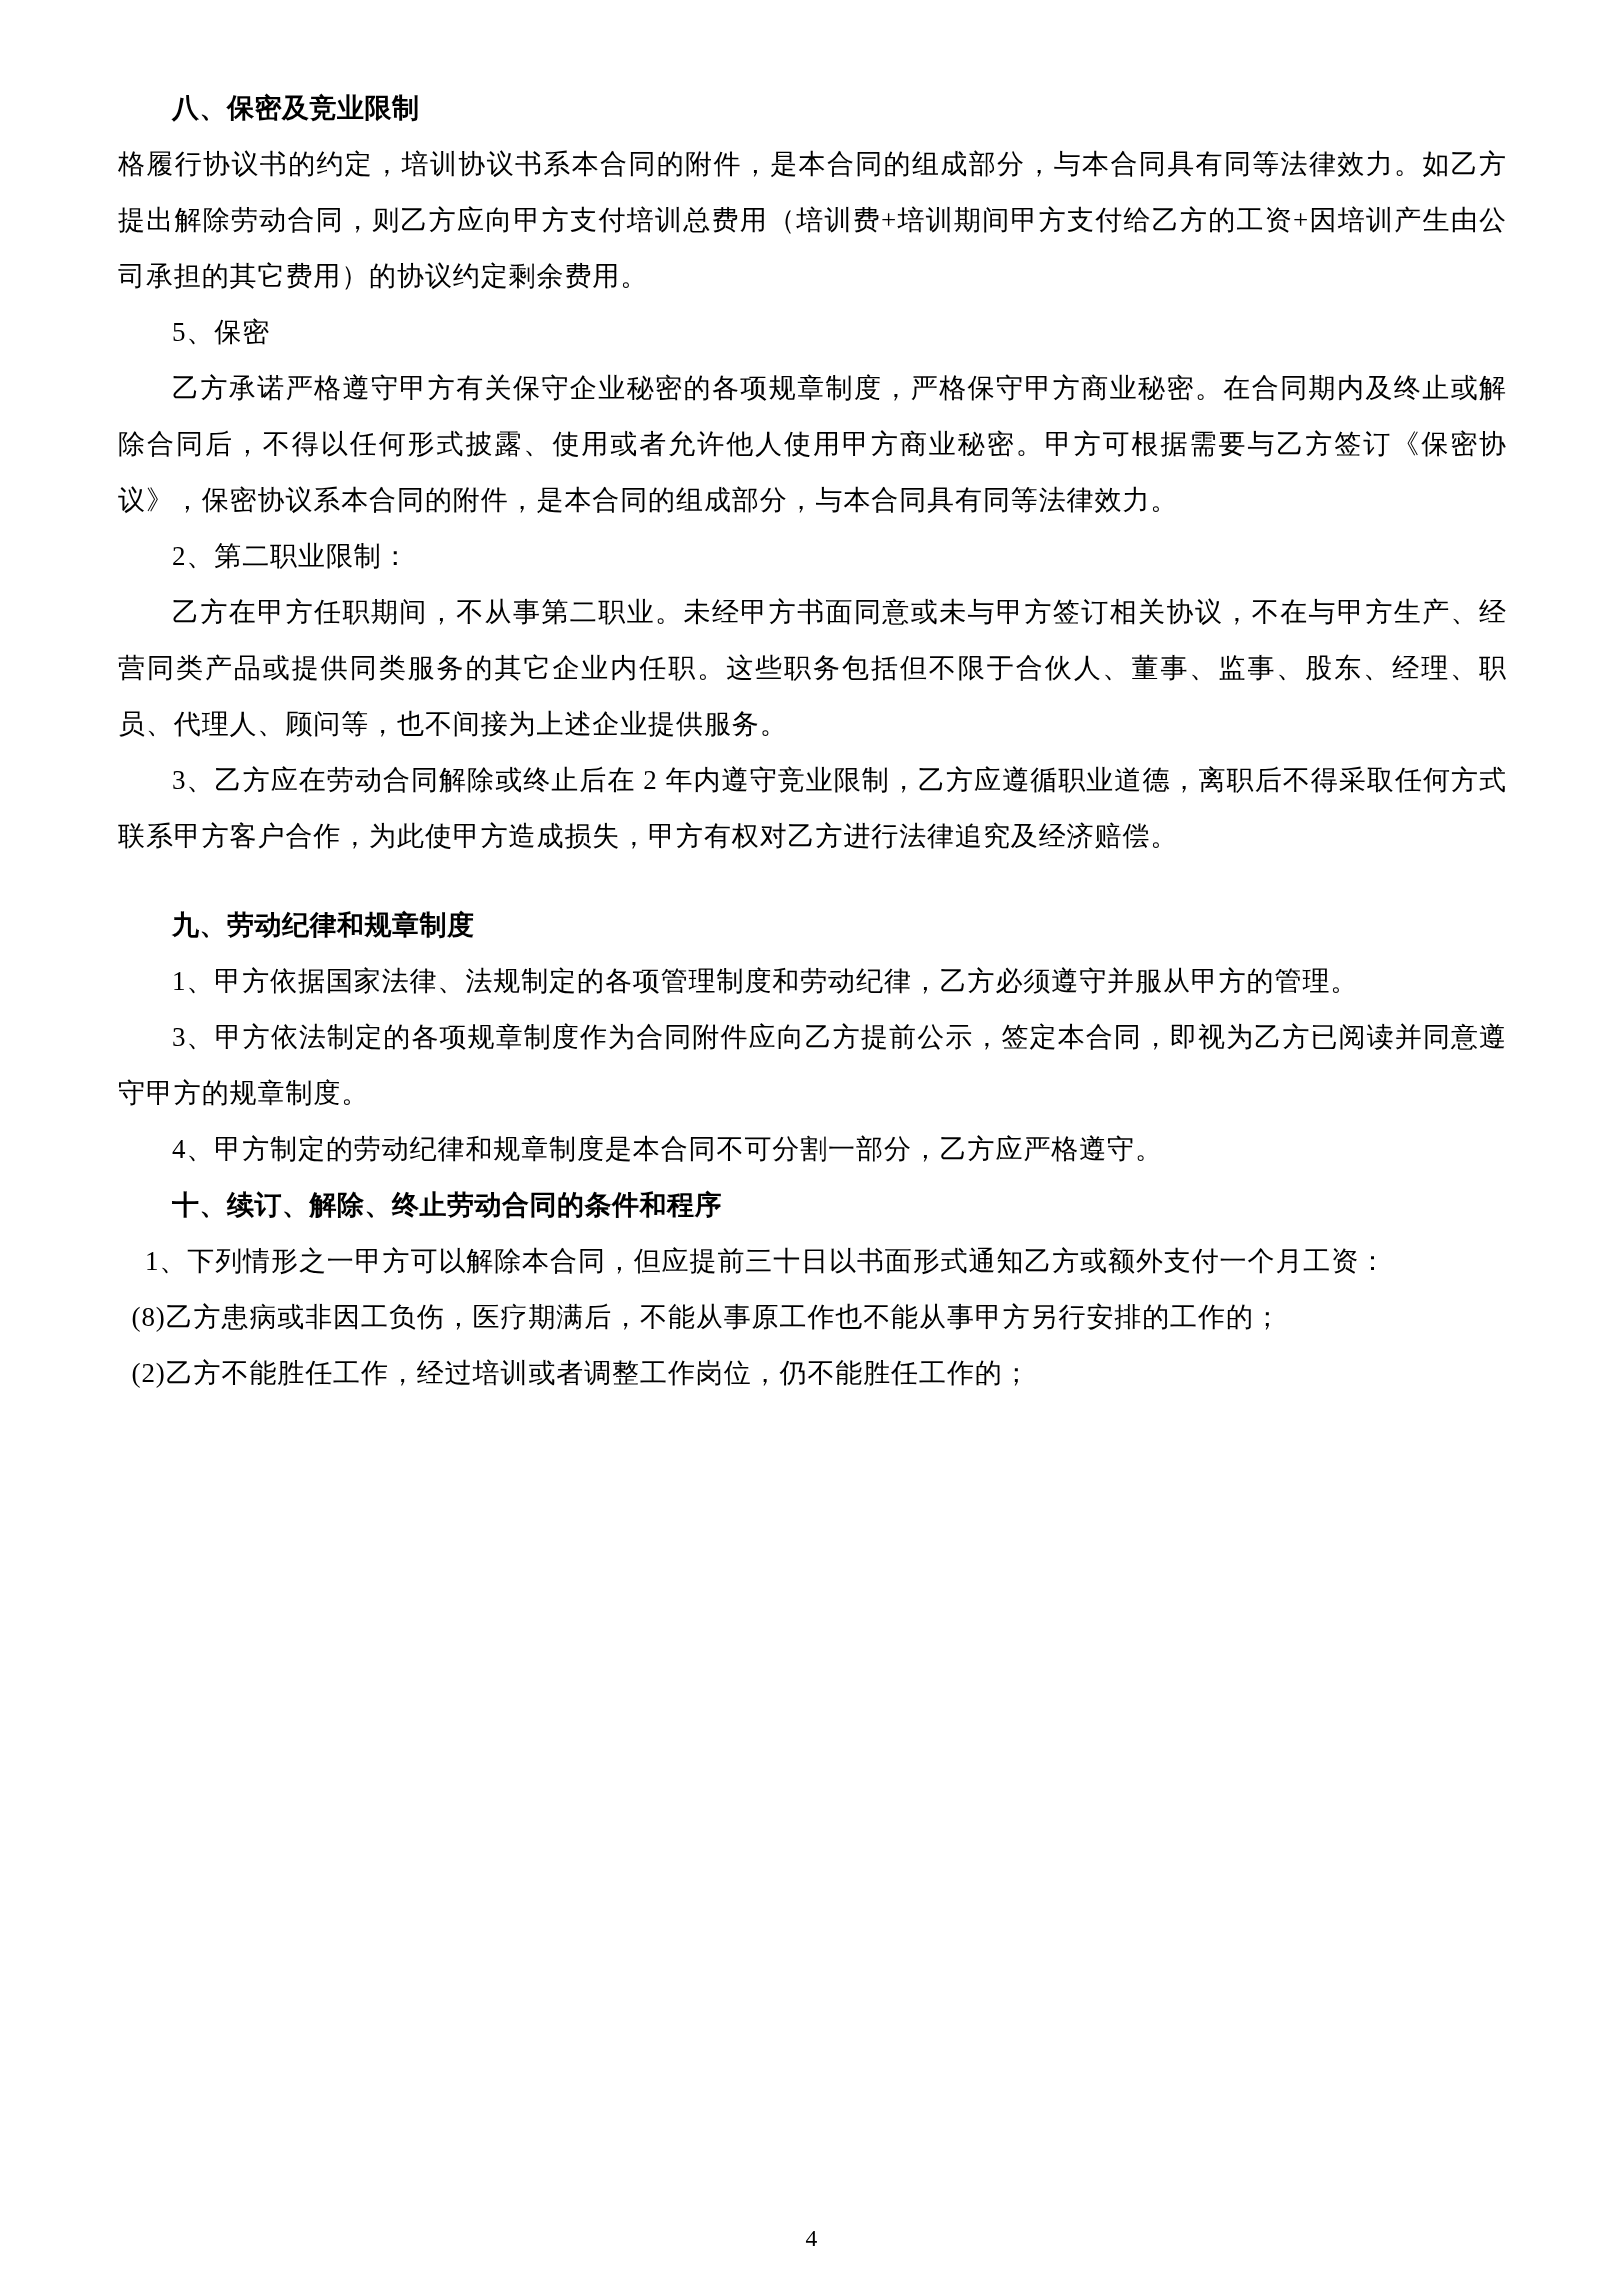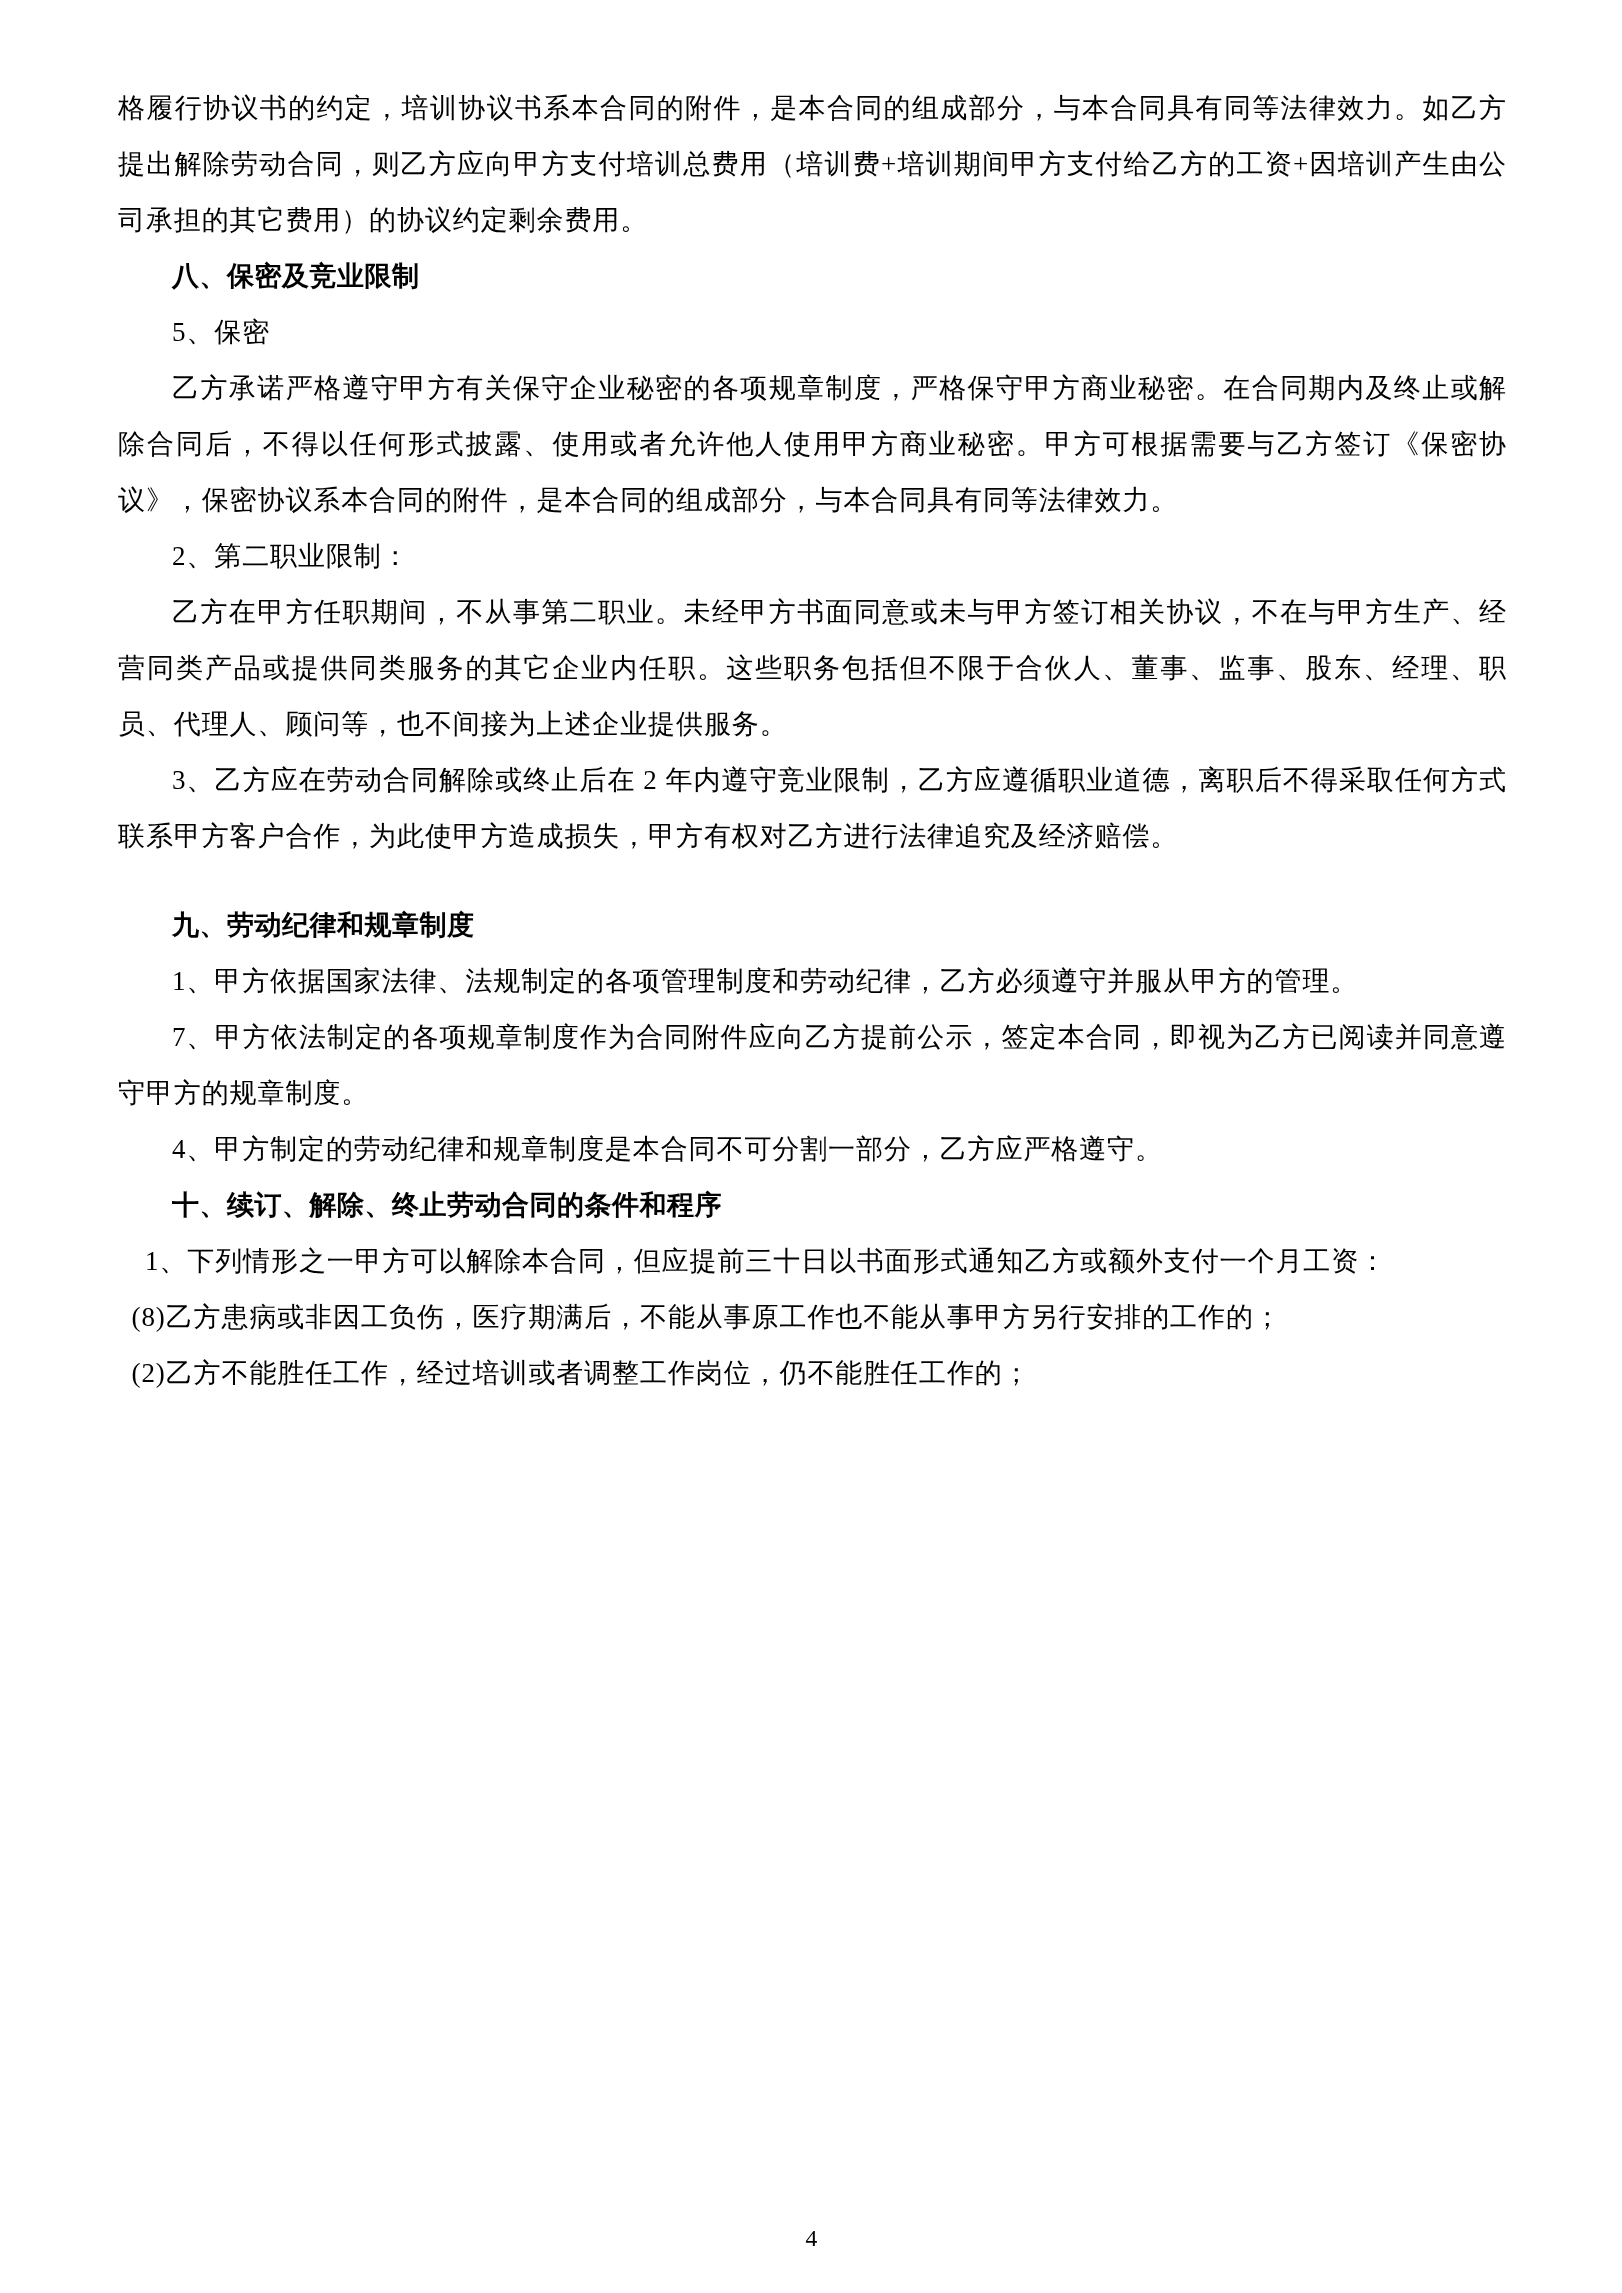--- a/index.html
+++ b/index.html
@@ -55,30 +55,30 @@
     font-size: 23.6px;
     line-height: 31px;
   }
 </style>
 </head>
 <body>
 
 <div class="page">
   <div class="doc-body">
 
-  <p class="line st-continuation">格履行协议书的约定，培训协议书系本合同的附件，是本合同的组成部分，与本合同具有同等法律效力。如乙方提出解除劳动合同，则乙方应向甲方支付培训总费用（培训费+培训期间甲方支付给乙方的工资+因培训产生由公司承担的其它费用）的协议约定剩余费用。</p>
-      <p class="line st-heading">八、保密及竞业限制</p>
+  <p class="line st-heading">八、保密及竞业限制</p>
+      <p class="line st-continuation">格履行协议书的约定，培训协议书系本合同的附件，是本合同的组成部分，与本合同具有同等法律效力。如乙方提出解除劳动合同，则乙方应向甲方支付培训总费用（培训费+培训期间甲方支付给乙方的工资+因培训产生由公司承担的其它费用）的协议约定剩余费用。</p>
       <p class="line st-indent">5、保密</p>
       <p class="line st-indent">乙方承诺严格遵守甲方有关保守企业秘密的各项规章制度，严格保守甲方商业秘密。在合同期内及终止或解除合同后，不得以任何形式披露、使用或者允许他人使用甲方商业秘密。甲方可根据需要与乙方签订《保密协议》，保密协议系本合同的附件，是本合同的组成部分，与本合同具有同等法律效力。</p>
       <p class="line st-indent">2、第二职业限制：</p>
       <p class="line st-indent">乙方在甲方任职期间，不从事第二职业。未经甲方书面同意或未与甲方签订相关协议，不在与甲方生产、经营同类产品或提供同类服务的其它企业内任职。这些职务包括但不限于合伙人、董事、监事、股东、经理、职员、代理人、顾问等，也不间接为上述企业提供服务。</p>
       <p class="line st-indent">3、乙方应在劳动合同解除或终止后在 2 年内遵守竞业限制，乙方应遵循职业道德，离职后不得采取任何方式联系甲方客户合作，为此使甲方造成损失，甲方有权对乙方进行法律追究及经济赔偿。</p>
       <p class="line st-heading gap">九、劳动纪律和规章制度</p>
       <p class="line st-block">1、甲方依据国家法律、法规制定的各项管理制度和劳动纪律，乙方必须遵守并服从甲方的管理。</p>
-      <p class="line st-indent">7、甲方依法制定的各项规章制度作为合同附件应向乙方提前公示，签定本合同，即视为乙方已阅读并同意遵守甲方的规章制度。</p>
+      <p class="line st-indent">3、甲方依法制定的各项规章制度作为合同附件应向乙方提前公示，签定本合同，即视为乙方已阅读并同意遵守甲方的规章制度。</p>
       <p class="line st-indent">4、甲方制定的劳动纪律和规章制度是本合同不可分割一部分，乙方应严格遵守。</p>
       <p class="line st-heading">十、续订、解除、终止劳动合同的条件和程序</p>
       <p class="line st-list">1、下列情形之一甲方可以解除本合同，但应提前三十日以书面形式通知乙方或额外支付一个月工资：</p>
       <p class="line st-sub">(8)乙方患病或非因工负伤，医疗期满后，不能从事原工作也不能从事甲方另行安排的工作的；</p>
       <p class="line st-sub">(2)乙方不能胜任工作，经过培训或者调整工作岗位，仍不能胜任工作的；</p>
     </div>
   <div class="page-footer">
     <span>4</span>
   </div>
 </div>

